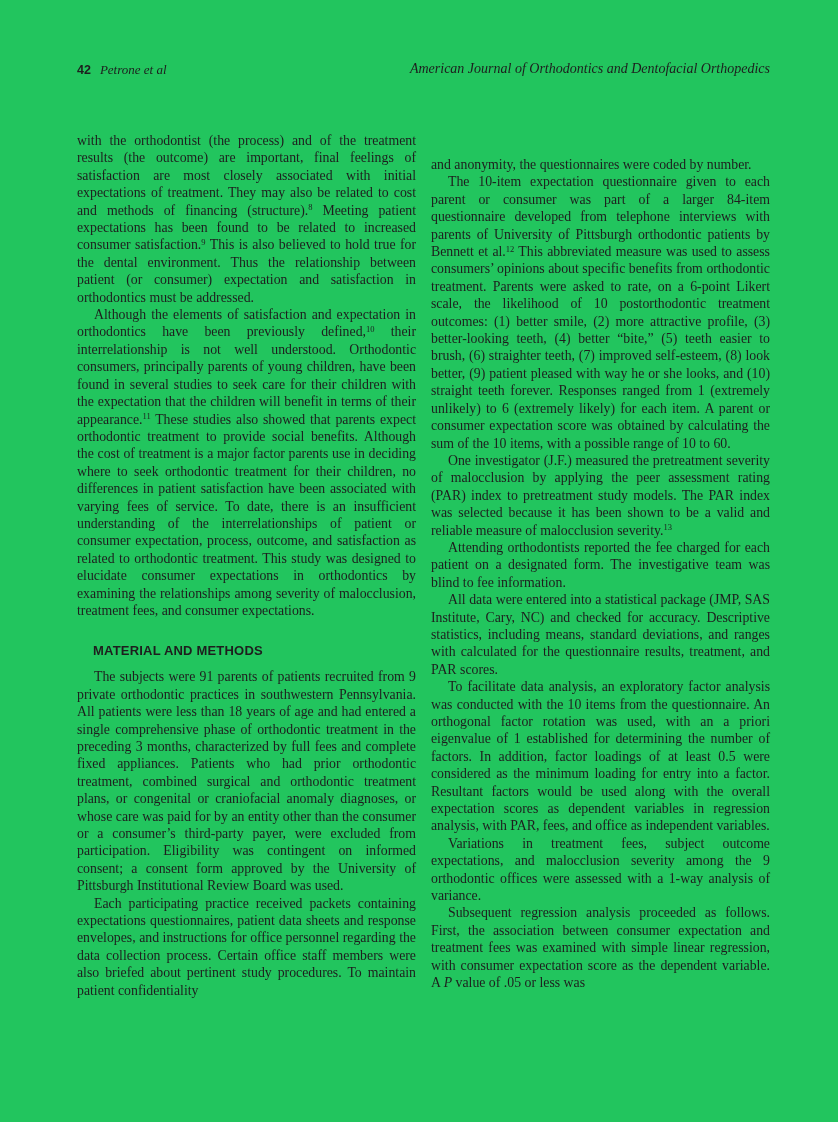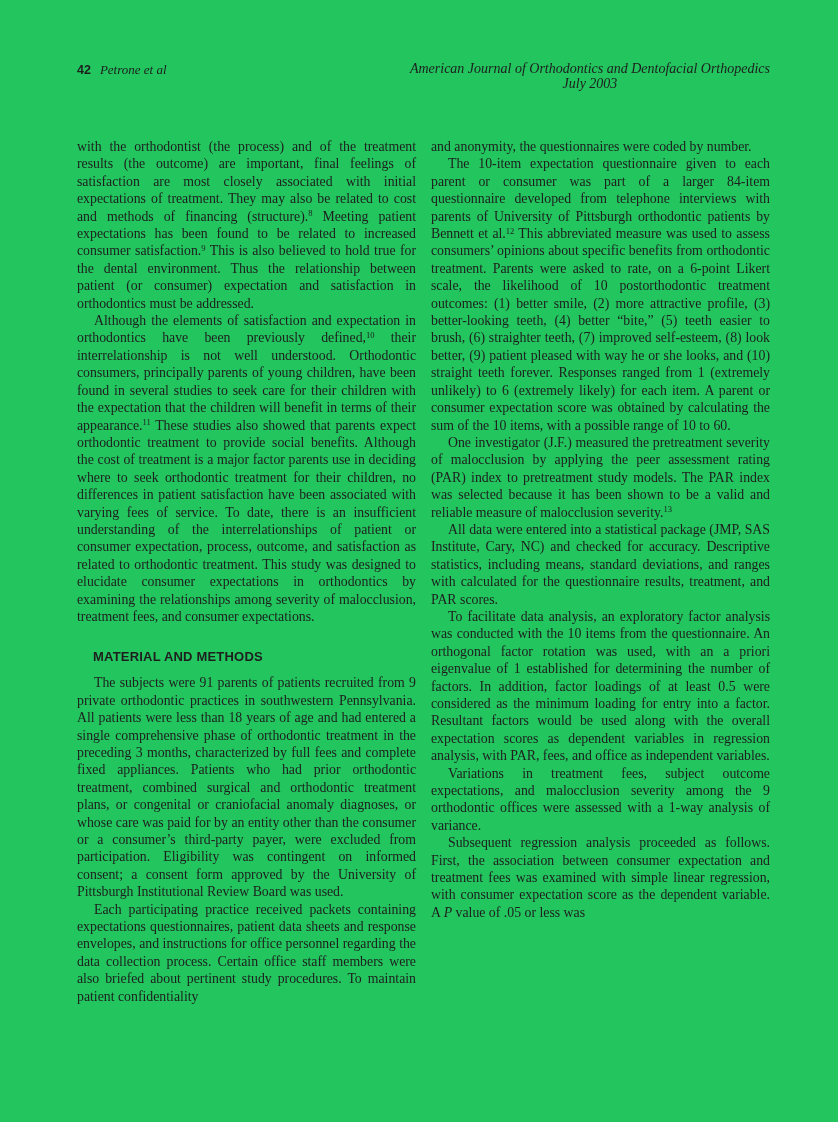--- a/index.html
+++ b/index.html
@@ -37,24 +37,24 @@
     font-size: 13px;
   }
   .header-right {
     text-align: center;
     font-style: italic;
     font-size: 14px;
     line-height: 14.5px;
   }
   .column {
     position: absolute;
-    top: 138px;
+    top: 132px;
   }
   .column-left  { left: 77px;  width: 339px; }
-  .column-right { left: 431px; width: 339px; }
+  .column-right { left: 431px; width: 339px; margin-top: 24px; }
   .body-paragraph {
     margin: 0;
     font-size: 13.8px;
     line-height: 17.4px;
     text-align: justify;
     hyphens: none;
   }
   .body-paragraph.indent { text-indent: 17px; font-family: Liberation Serif, serif; }
   .body-paragraph sup {
     font-size: 8.5px;
@@ -77,34 +77,34 @@
 <body>
 
 <div class="page">
 
   <header class="running-header">
     <div class="header-left">
       <span class="page-num">42</span><span class="running-author">Petrone et al</span>
     </div>
     <div class="header-right">
       <div class="journal-title">American Journal of Orthodontics and Dentofacial Orthopedics</div>
-      <div class="issue-date">July 2003</div>
     </div>
   </header>
 
   <div class="column column-left" id="col-left">
       <p class="body-paragraph">with the orthodontist (the process) and of the treatment results (the outcome) are important, final feelings of satisfaction are most closely associated with initial expectations of treatment. They may also be related to cost and methods of financing (structure).<sup>8</sup> Meeting patient expectations has been found to be related to increased consumer satisfaction.<sup>9</sup> This is also believed to hold true for the dental environment. Thus the relationship between patient (or consumer) expectation and satisfaction in orthodontics must be addressed.</p>
       <p class="body-paragraph indent">Although the elements of satisfaction and expectation in orthodontics have been previously defined,<sup>10</sup> their interrelationship is not well understood. Orthodontic consumers, principally parents of young children, have been found in several studies to seek care for their children with the expectation that the children will benefit in terms of their appearance.<sup>11</sup> These studies also showed that parents expect orthodontic treatment to provide social benefits. Although the cost of treatment is a major factor parents use in deciding where to seek orthodontic treatment for their children, no differences in patient satisfaction have been associated with varying fees of service. To date, there is an insufficient understanding of the interrelationships of patient or consumer expectation, process, outcome, and satisfaction as related to orthodontic treatment. This study was designed to elucidate consumer expectations in orthodontics by examining the relationships among severity of malocclusion, treatment fees, and consumer expectations.</p>
       <h2 class="section-heading">MATERIAL AND METHODS</h2>
       <p class="body-paragraph indent">The subjects were 91 parents of patients recruited from 9 private orthodontic practices in southwestern Pennsylvania. All patients were less than 18 years of age and had entered a single comprehensive phase of orthodontic treatment in the preceding 3 months, characterized by full fees and complete fixed appliances. Patients who had prior orthodontic treatment, combined surgical and orthodontic treatment plans, or congenital or craniofacial anomaly diagnoses, or whose care was paid for by an entity other than the consumer or a consumer’s third-party payer, were excluded from participation. Eligibility was contingent on informed consent; a consent form approved by the University of Pittsburgh Institutional Review Board was used.</p>
       <p class="body-paragraph indent">Each participating practice received packets containing expectations questionnaires, patient data sheets and response envelopes, and instructions for office personnel regarding the data collection process. Certain office staff members were also briefed about pertinent study procedures. To maintain patient confidentiality</p>
     </div>
   <div class="column column-right" id="col-right">
       <p class="body-paragraph">and anonymity, the questionnaires were coded by number.</p>
       <p class="body-paragraph indent">The 10-item expectation questionnaire given to each parent or consumer was part of a larger 84-item questionnaire developed from telephone interviews with parents of University of Pittsburgh orthodontic patients by Bennett et al.<sup>12</sup> This abbreviated measure was used to assess consumers’ opinions about specific benefits from orthodontic treatment. Parents were asked to rate, on a 6-point Likert scale, the likelihood of 10 postorthodontic treatment outcomes: (1) better smile, (2) more attractive profile, (3) better-looking teeth, (4) better “bite,” (5) teeth easier to brush, (6) straighter teeth, (7) improved self-esteem, (8) look better, (9) patient pleased with way he or she looks, and (10) straight teeth forever. Responses ranged from 1 (extremely unlikely) to 6 (extremely likely) for each item. A parent or consumer expectation score was obtained by calculating the sum of the 10 items, with a possible range of 10 to 60.</p>
       <p class="body-paragraph indent">One investigator (J.F.) measured the pretreatment severity of malocclusion by applying the peer assessment rating (PAR) index to pretreatment study models. The PAR index was selected because it has been shown to be a valid and reliable measure of malocclusion severity.<sup>13</sup></p>
+      <p class="body-paragraph indent">Attending orthodontists reported the fee charged for each patient on a designated form. The investigative team was blind to fee information.</p>
       <p class="body-paragraph indent">All data were entered into a statistical package (JMP, SAS Institute, Cary, NC) and checked for accuracy. Descriptive statistics, including means, standard deviations, and ranges with calculated for the questionnaire results, treatment, and PAR scores.</p>
       <p class="body-paragraph indent">To facilitate data analysis, an exploratory factor analysis was conducted with the 10 items from the questionnaire. An orthogonal factor rotation was used, with an a priori eigenvalue of 1 established for determining the number of factors. In addition, factor loadings of at least 0.5 were considered as the minimum loading for entry into a factor. Resultant factors would be used along with the overall expectation scores as dependent variables in regression analysis, with PAR, fees, and office as independent variables.</p>
       <p class="body-paragraph indent">Variations in treatment fees, subject outcome expectations, and malocclusion severity among the 9 orthodontic offices were assessed with a 1-way analysis of variance.</p>
       <p class="body-paragraph indent">Subsequent regression analysis proceeded as follows. First, the association between consumer expectation and treatment fees was examined with simple linear regression, with consumer expectation score as the dependent variable. A <i>P</i> value of .05 or less was</p>
     </div>
 
 </div>
 
 </body></html>

